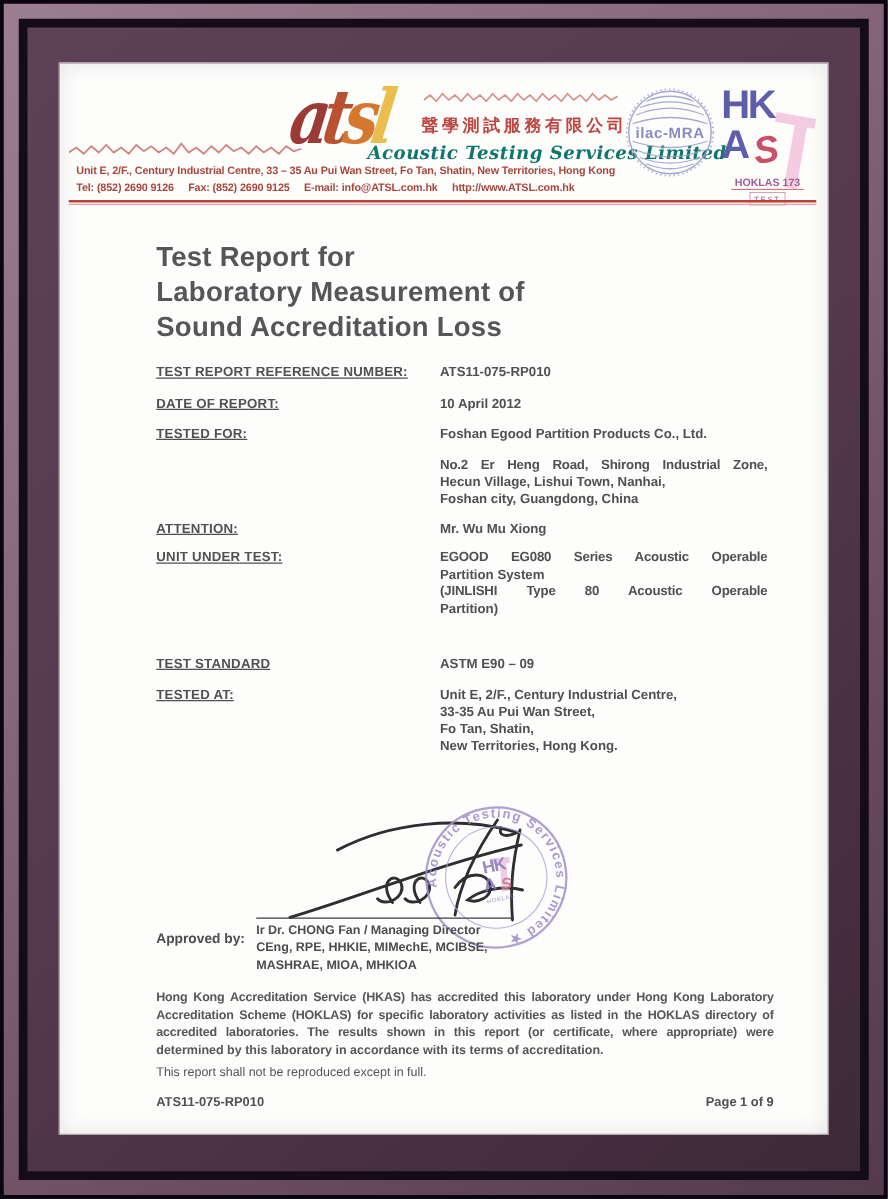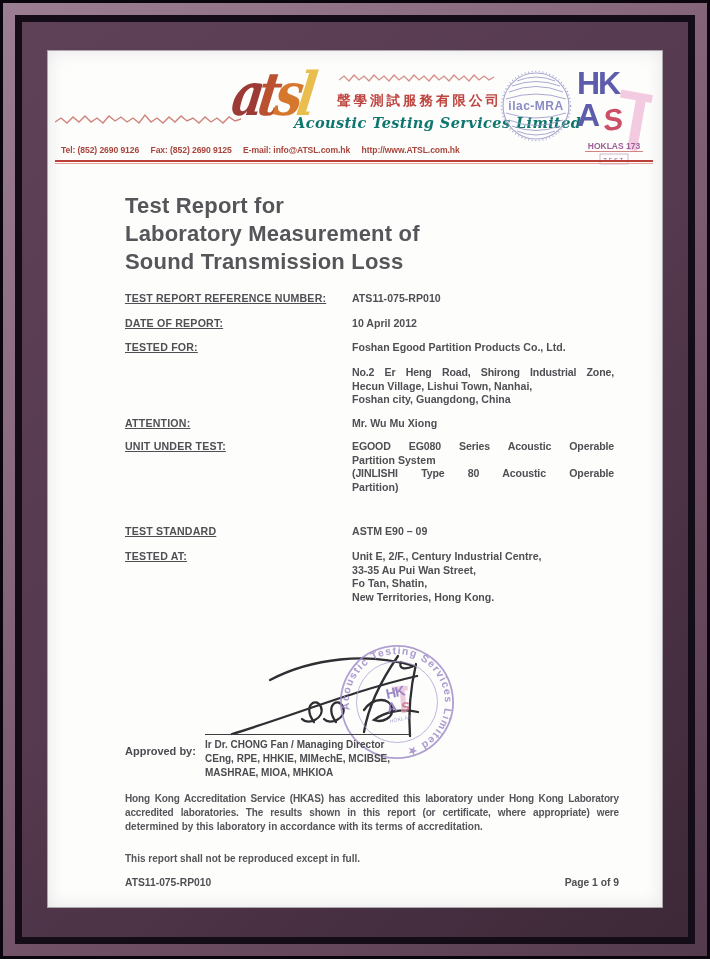--- a/index.html
+++ b/index.html
@@ -33,21 +33,21 @@
   .row{left:78px;width:530px;font-size:10.6px;font-weight:bold;color:#4f4f54;line-height:13.5px;}
   .lab{display:inline-block;vertical-align:top;width:227px;letter-spacing:.2px;text-decoration:underline;}
   .val{display:inline-block;vertical-align:top;width:262px;}
   .jline{text-align:justify;text-align-last:justify;letter-spacing:-.15px;}
   
   .approved{font-size:11px;font-weight:600;color:#4c4c50;margin-top:27px;}
   .sig-line{border-top:1.6px solid #3d3d42;width:206px;}
   .sig-name{font-size:10px;font-weight:bold;color:#4c4c50;line-height:13.8px;}
   
   .accred{font-size:10px;font-weight:600;color:#55555a;line-height:14px;width:494px;}
-  .note{font-size:10px;font-weight:700;color:#55555a;}
+  .note{font-size:10px;font-weight:400;color:#55555a;}
   .bottomrow{display:flex;justify-content:space-between;width:494px;
     font-size:10.3px;font-weight:bold;color:#4f4f54;}
   svg{display:block;}
 </style>
 </head>
 <body>
 
 <div id="canvas">
   <div class="frame-outer"></div>
   <div class="frame-band1"></div>
@@ -93,31 +93,32 @@
       </g>
       <text x="2" y="30" font-size="32" font-weight="900" fill="#5d5dab" letter-spacing="-2">HK</text>
       <text x="2" y="62" font-size="32" font-weight="900" fill="#5d5dab">A</text>
       <text x="28" y="66" font-size="30" font-style="italic" font-weight="bold" fill="#cc4f68" transform="rotate(-8 38 56)">S</text>
       <text x="39" y="85" text-anchor="middle" font-size="8.5" font-weight="bold" fill="#9d5f97">HOKLAS 173</text>
       <line x1="10" y1="87.5" x2="68" y2="87.5" stroke="#c86464" stroke-width=".8"></line>
       <rect x="25" y="90" width="28" height="10" fill="none" stroke="#c09ab8" stroke-width=".7"></rect>
       <text x="39" y="97.5" text-anchor="middle" font-size="6" letter-spacing="1.5" fill="#9d5f97">TEST</text>
     </svg>
 
+    <div class="abs addr" style="left:14px;top:81px">Unit E, 2/F., Century Industrial Centre, 33 – 35 Au Pui Wan Street, Fo Tan, Shatin, New Territories, Hong Kong</div>
     <div class="abs addr" style="left:14px;top:95px">Tel: (852) 2690 9126     Fax: (852) 2690 9125     E-mail: info@ATSL.com.hk     http://www.ATSL.com.hk</div>
 
     <div class="abs" style="left:8px;top:110px;width:598px">
       <div class="rule-main"></div>
         <div class="rule-sub"></div>
     </div>
 
     <div class="abs title" style="left:78px;top:142px">
       <div>Test Report for</div>
       <div>Laboratory Measurement of</div>
-      <div>Sound Transmission Loss</div>
+      <div>Sound Accreditation Loss</div>
     </div>
 
     <div class="abs row" style="top:242px">
       <span class="lab">TEST REPORT REFERENCE NUMBER:</span><span class="val nowrap">ATS11-075-RP010</span>
     </div>
     <div class="abs row" style="top:267px">
       <span class="lab">DATE OF REPORT:</span><span class="val nowrap">10 April 2012</span>
     </div>
     <div class="abs row" style="top:291px">
       <span class="lab">TESTED FOR:</span><span class="val nowrap">Foshan Egood Partition Products Co., Ltd.</span>
@@ -188,20 +189,21 @@
     <div class="abs approved" style="left:78px;top:668px">Approved by:</div>
     <div class="abs sig-line" style="left:158px;top:684px"></div>
     <div class="abs sig-name" style="left:158px;top:688px">
       <div>Ir Dr. CHONG Fan / Managing Director</div>
       <div>CEng, RPE, HHKIE, MIMechE, MCIBSE,</div>
       <div>MASHRAE, MIOA, MHKIOA</div>
     </div>
 
     <div class="abs accred" style="left:78px;top:742px">
       <div class="jline">Hong Kong Accreditation Service (HKAS) has accredited this laboratory under Hong Kong Laboratory</div>
+      <div class="jline">Accreditation Scheme (HOKLAS) for specific laboratory activities as listed in the HOKLAS directory of</div>
       <div class="jline">accredited laboratories. The results shown in this report (or certificate, where appropriate) were</div>
       <div>determined by this laboratory in accordance with its terms of accreditation.</div>
     </div>
 
     <div class="abs note" style="left:78px;top:803px">This report shall not be reproduced except in full.</div>
 
     <div class="abs bottomrow" style="left:78px;top:827px">
       <span>ATS11-075-RP010</span>
       <span>Page 1 of 9</span>
     </div>

